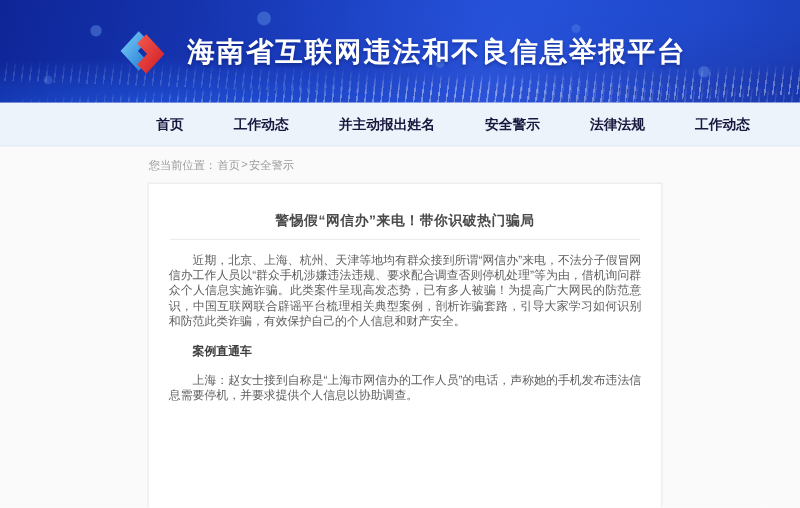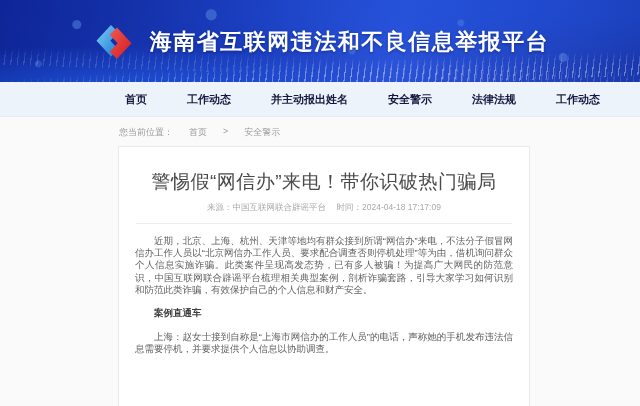--- a/index.html
+++ b/index.html
@@ -49,45 +49,45 @@
     height:35px; background:#edf3fa; display:flex; align-items:center;
     padding-left:125px; gap:40px; border-bottom:1px solid #e3ecf4;
   }
   .main-nav a{
     font-size:11px; color:#18183f; text-decoration:none; font-weight:600;
     white-space:nowrap; cursor:pointer;
   }
 
   
   .breadcrumb{
-    margin:9px 0 0 119px; font-size:9px; color:#9b9b9b; display:flex; gap:16px;
+    margin:9px 0 0 119px; font-size:9px; color:#9b9b9b; display:flex; gap:1px;
   }
   .breadcrumb a{ color:#9b9b9b; text-decoration:none; cursor:pointer; }
 
   
   .article-card{
     margin:7px 0 0 118px; width:412px; height:400px;
     background:#ffffff; border:1px solid #e9e9e9;
     padding:13px 16px 20px;
   }
   .article-title{
-    text-align:center; font-size:19px; font-weight:normal; color:#4a4a4a;
+    text-align:center; font-size:11px; font-weight:bold; color:#4a4a4a;
     margin:9px 0 7px; letter-spacing:.5px;
   }
   .article-meta{
     text-align:center; font-size:8.5px; color:#a9a9a9; margin-bottom:9px;
   }
   .article-meta span{ margin:0 4px; }
   .divider{ border-top:1px solid #ededed; margin:0 1px 11px; }
   .article-body p{
     font-size:9.5px; line-height:12.2px; color:#5f5f5f;
     text-indent:2em; text-align:justify; margin-bottom:10px;
   }
   .article-body p.subhead{
-    font-weight:bold; color:#3d3d3d; margin:12px 0 11px;font-family:Liberation Mono, monospace;
+    font-weight:bold; color:#3d3d3d; margin:12px 0 11px;
   }
 </style>
 </head>
 <body>
 
 <header class="site-header">
   <div class="dots"></div>
   <div class="wave"></div>
   <div class="wave w2"></div>
   <div class="brand">
@@ -120,24 +120,20 @@
 
 <div class="breadcrumb">
   <span>您当前位置：</span>
   <a>首页</a>
   <span>&gt;</span>
   <span>安全警示</span>
 </div>
 
 <main class="article-card">
   <h2 class="article-title">警惕假“网信办”来电！带你识破热门骗局</h2>
-  <div class="article-meta">
-    <span>来源：中国互联网联合辟谣平台</span>
-    <span>时间：2024-04-18 17:17:09</span>
-  </div>
   <div class="divider"></div>
   <div class="article-body">
-    <p>近期，北京、上海、杭州、天津等地均有群众接到所谓“网信办”来电，不法分子假冒网信办工作人员以“北京网信办工作人员、要求配合调查否则停机处理”等为由，借机询问群众个人信息实施诈骗。此类案件呈现高发态势，已有多人被骗！为提高广大网民的防范意识，中国互联网联合辟谣平台梳理相关典型案例，剖析诈骗套路，引导大家学习如何识别和防范此类诈骗，有效保护自己的个人信息和财产安全。</p>
+    <p>近期，北京、上海、杭州、天津等地均有群众接到所谓“网信办”来电，不法分子假冒网信办工作人员以“群众手机涉嫌违法违规、要求配合调查否则停机处理”等为由，借机询问群众个人信息实施诈骗。此类案件呈现高发态势，已有多人被骗！为提高广大网民的防范意识，中国互联网联合辟谣平台梳理相关典型案例，剖析诈骗套路，引导大家学习如何识别和防范此类诈骗，有效保护自己的个人信息和财产安全。</p>
     <p class="subhead">案例直通车</p>
     <p>上海：赵女士接到自称是“上海市网信办的工作人员”的电话，声称她的手机发布违法信息需要停机，并要求提供个人信息以协助调查。</p>
 
   </div>
 </main>
 
 </body></html>

